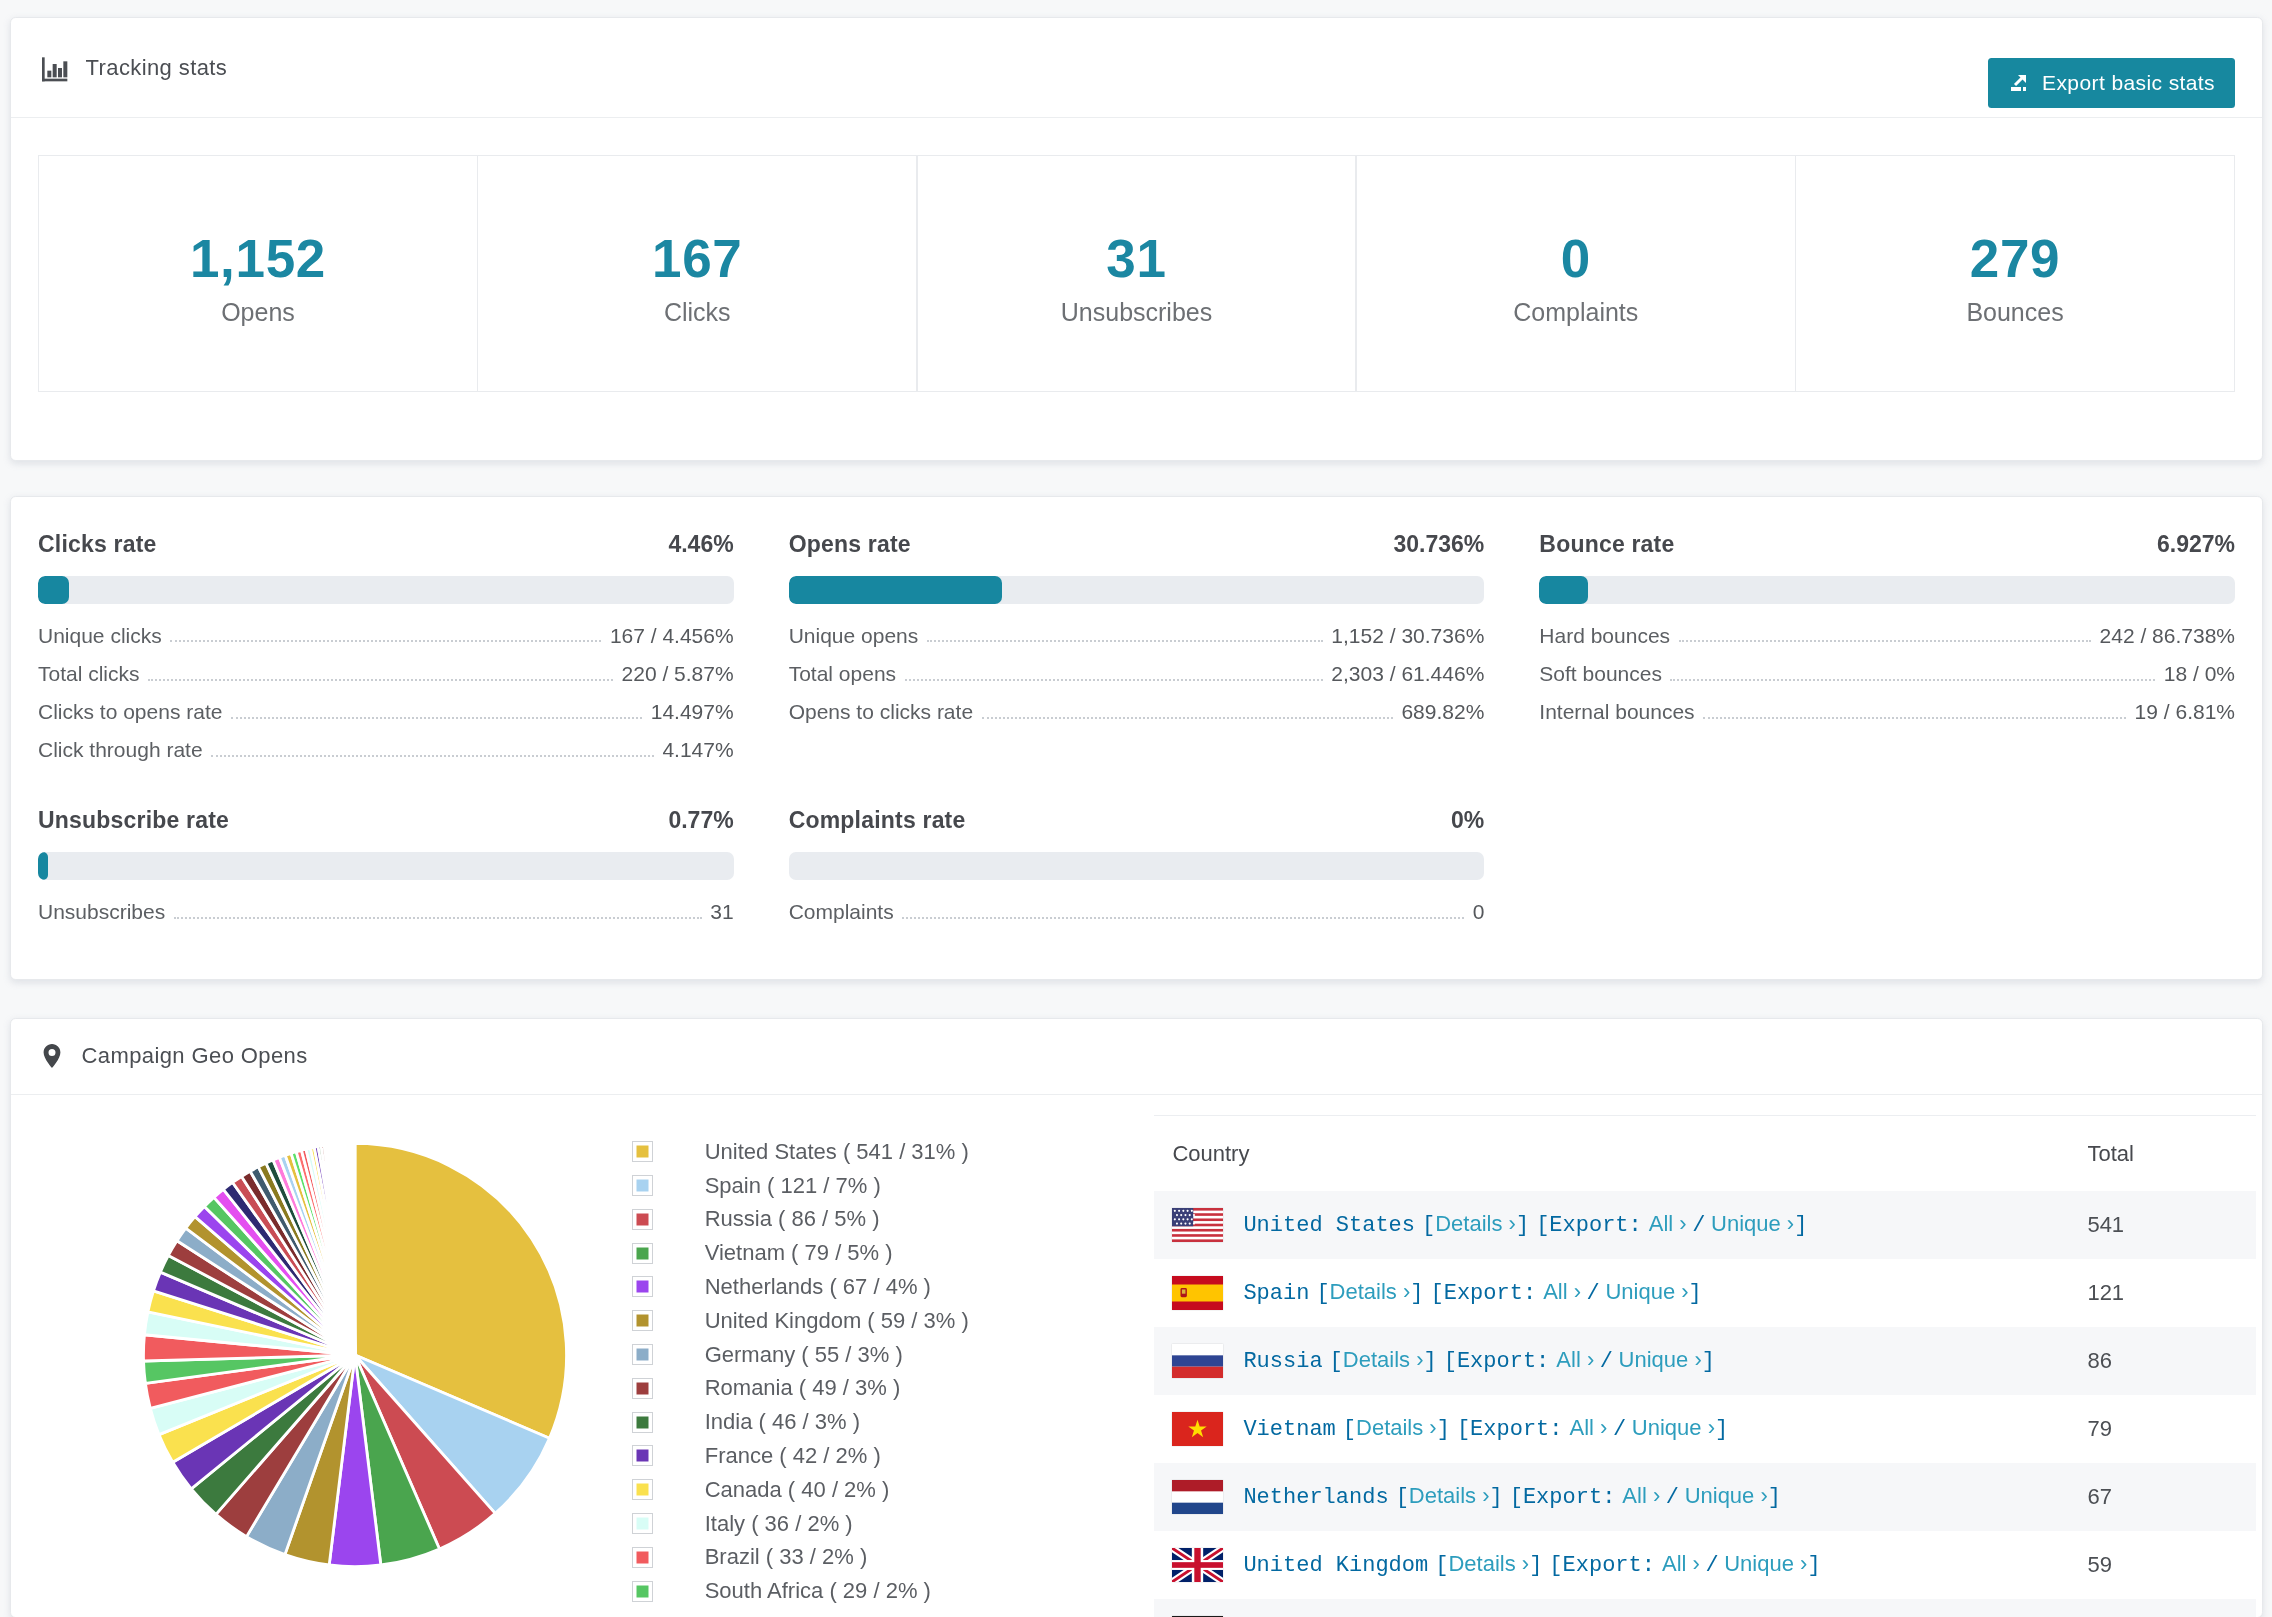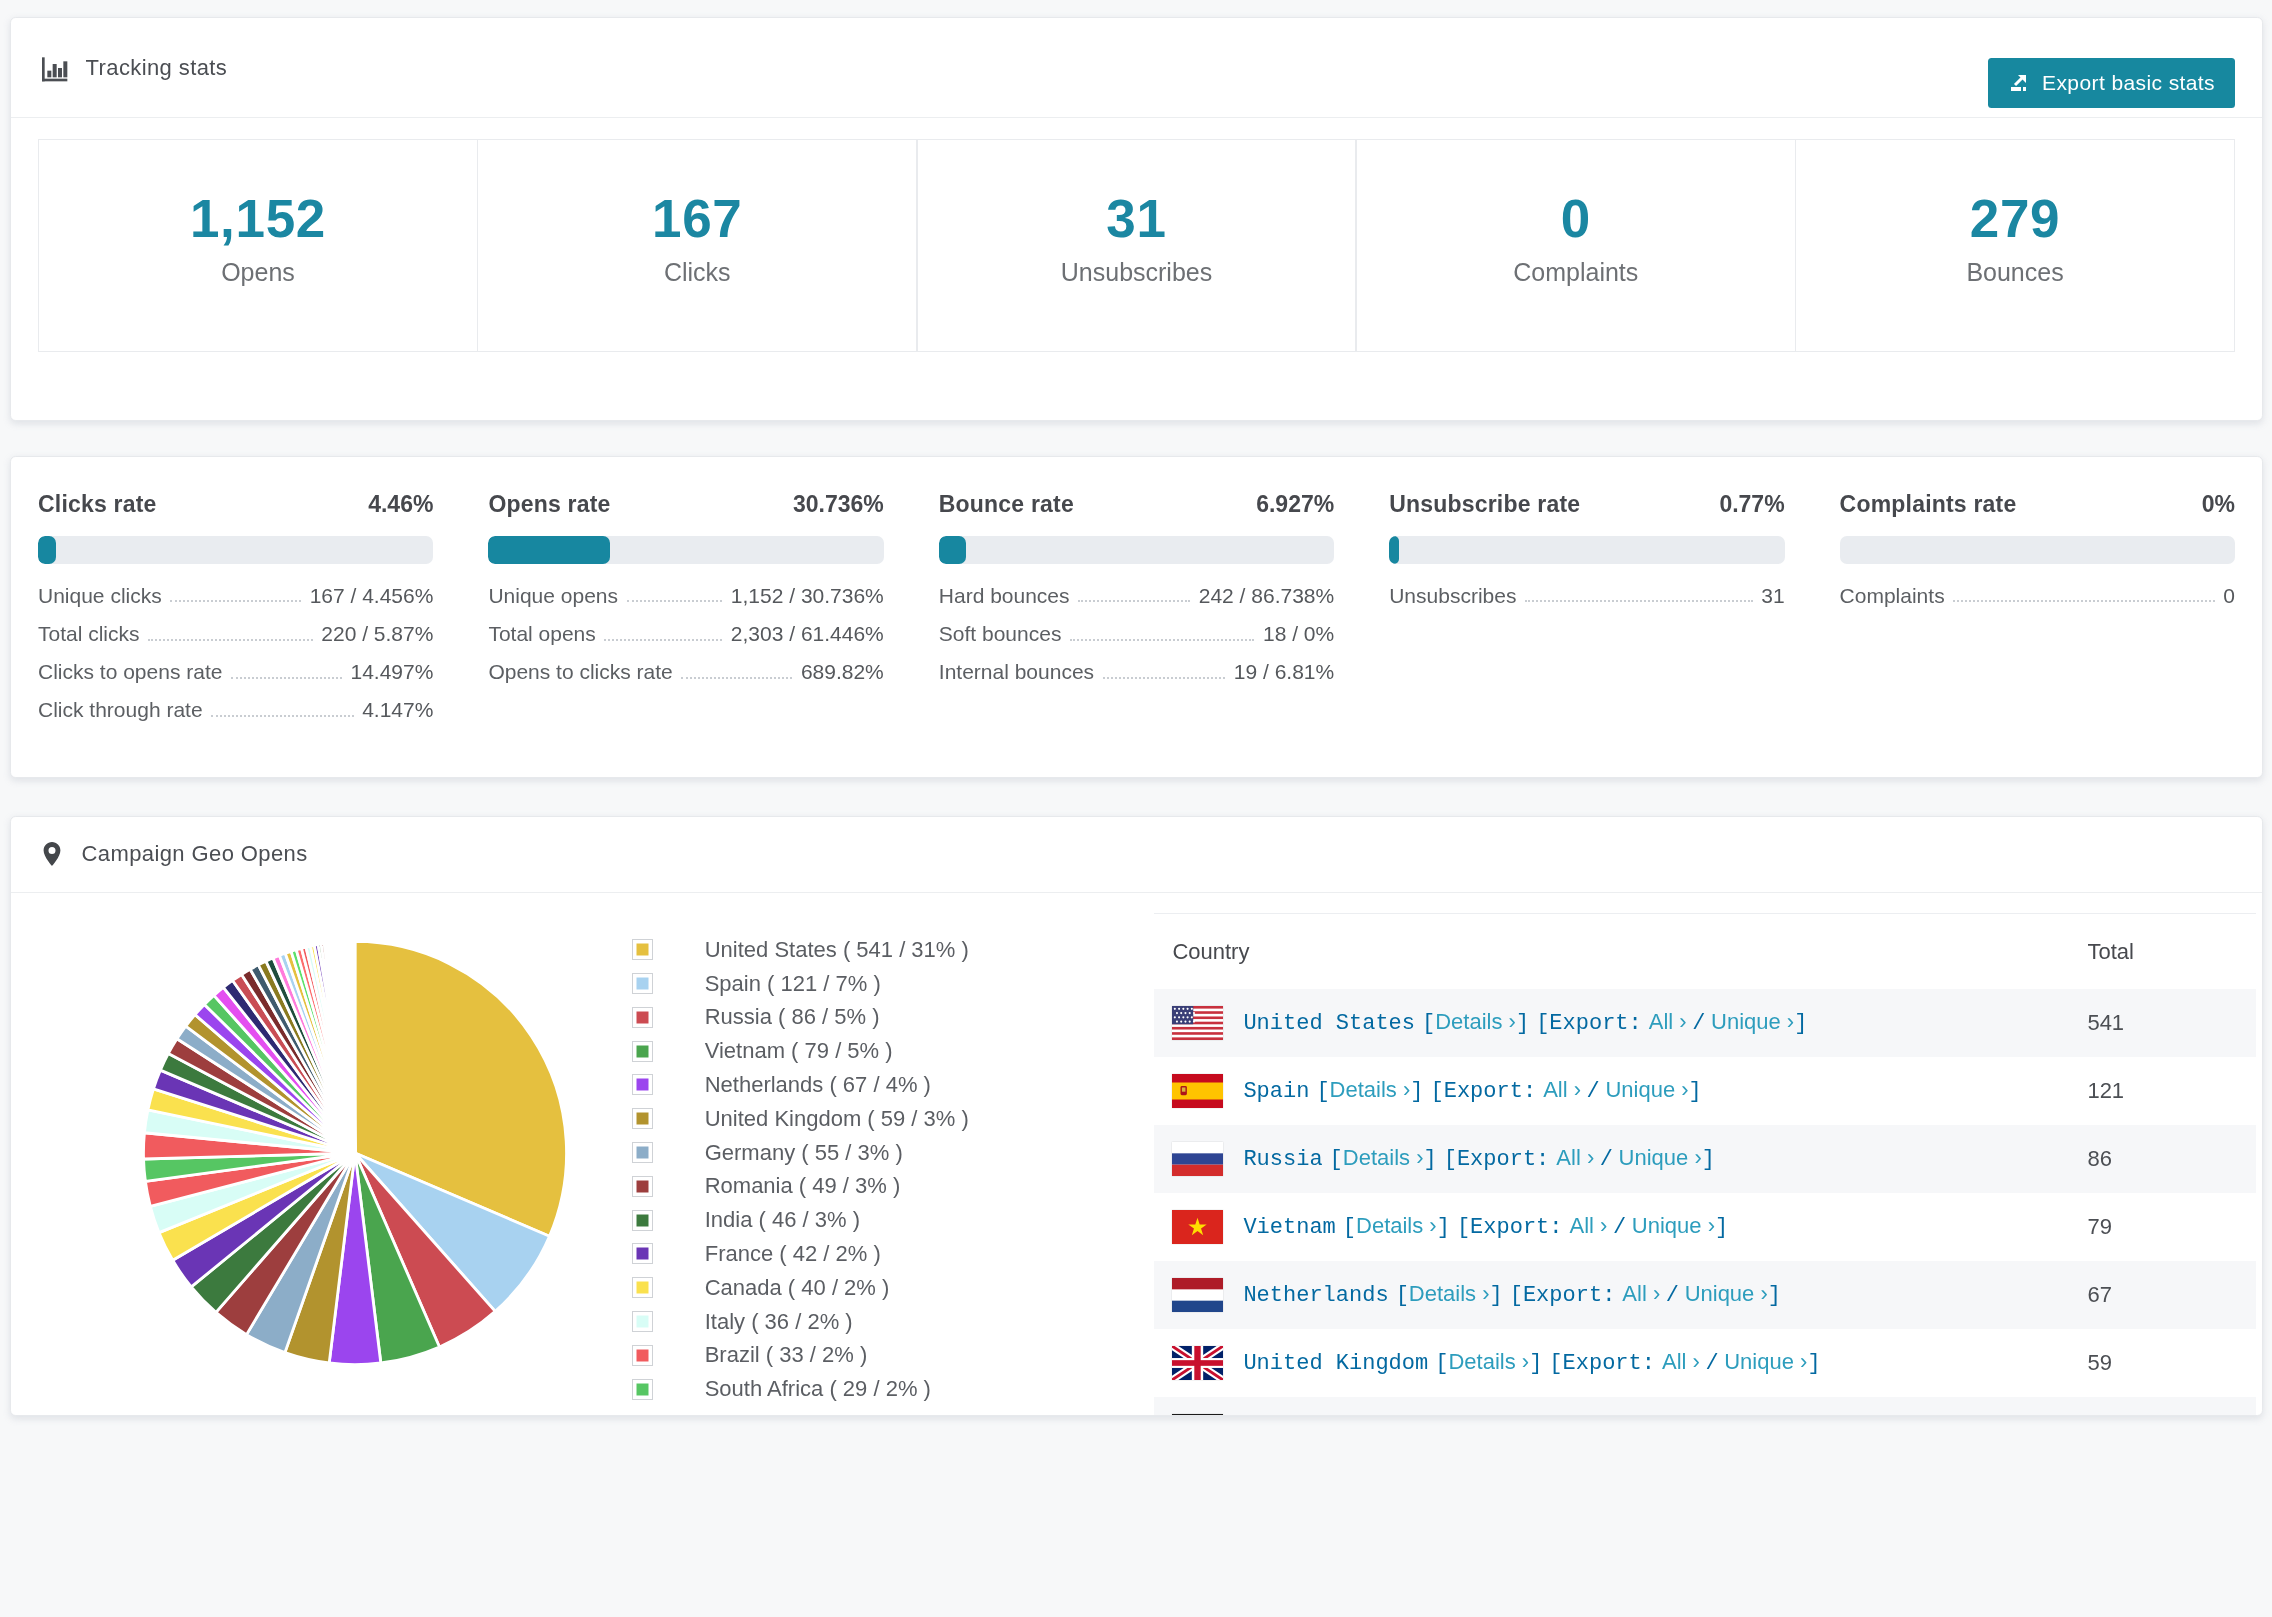--- a/index.html
+++ b/index.html
@@ -27,28 +27,28 @@
   .export-btn{
     margin-left:auto;margin-top:31px;
     display:flex;align-items:center;gap:10px;
     background:#17889f;color:#fff;border:none;border-radius:3.5px;
     font-family:inherit;font-size:21px;padding:10.6px 20px;cursor:pointer;
     letter-spacing:0.4px;
   }
   .stats-row{display:flex;padding:21px 27px 68px;}
   .stat-box{
     flex:1;border:0.7px solid #e9ebee;margin-left:-0.7px;
-    text-align:center;padding:48px 0 64px;
+    text-align:center;padding:72px 0 64px;margin-top:16px;
   }
   .stat-box:first-child{margin-left:0;}
   .stat-value{font-size:53px;font-weight:700;color:#1b87a2;letter-spacing:0.7px;}
   .stat-label{font-size:25px;color:#6d7074;margin-top:8.5px;}
   
   .card-rates{margin-top:35px;padding:34px 27px 55px;}
-  .rates-grid{display:grid;grid-template-columns:repeat(5,1fr);column-gap:55px;row-gap:45px;align-content:start;}
+  .rates-grid{display:grid;grid-template-columns:repeat(3,1fr);column-gap:55px;row-gap:45px;align-content:start;}
   .rate-head{display:flex;justify-content:space-between;align-items:baseline;}
   .rate-title{font-size:23px;font-weight:700;color:#46484d;letter-spacing:0.2px;}
   .rate-pct{font-size:23px;font-weight:700;color:#46484d;}
   .bar{margin-top:18.4px;height:28px;background:#e9ecf0;border-radius:7px;overflow:hidden;position:relative;}
   .bar-fill{position:absolute;left:0;top:0;bottom:0;background:#1787a0;border-radius:7px;}
   .rate-rows{margin-top:21px;}
   .kv{display:flex;align-items:flex-end;margin-top:15.5px;font-size:21px;line-height:22.6px;}
   .kv .k{color:#5c5f63;white-space:nowrap;}
   .kv .leader{flex:1;border-bottom:2.1px dotted #c9cdd2;margin:0 8.5px 5px;}
   .kv .v{color:#55585c;white-space:nowrap;}

